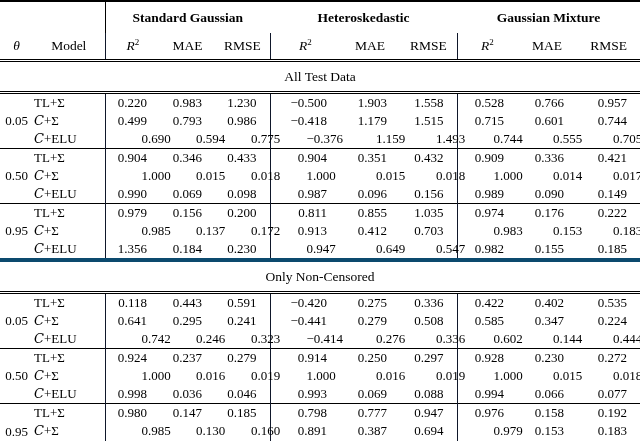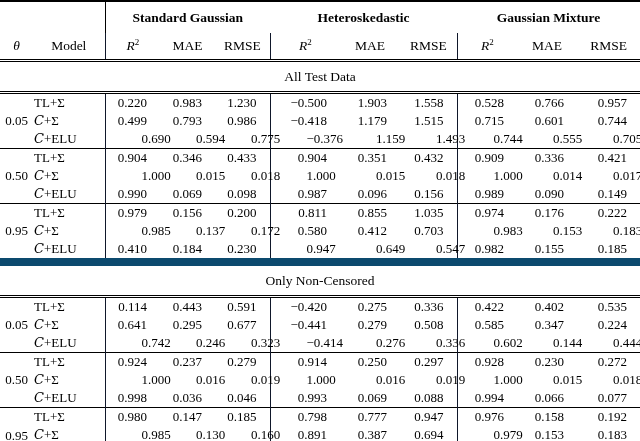--- a/index.html
+++ b/index.html
@@ -53,21 +53,21 @@
     line-height: 0;
   }
   
   tr.section-label-row > td {
     text-align: center;
     font-size: 13.5px;
     height: 27px;
     vertical-align: middle;
     border-bottom: 3px double #000;
   }
-  tr.section2 > td { border-top: 8px solid #0c4a6e; }
+  tr.section2 > td { border-top: 4px solid #0c4a6e; }
   
   tr.data-row { height: 16px; }
   tr.data-row > td {
     font-size: 13px;
     line-height: 16px;
     vertical-align: middle;
     white-space: nowrap;
   }
   td.theta-cell { font-size: 13px; }
   td.model-cell { }
@@ -205,60 +205,60 @@
           <td class="num">1.035</td>
           <td class="num vr">0.974</td>
           <td class="num">0.176</td>
           <td class="num">0.222</td>
         </tr>
         <tr class="data-row">
           <td class="model-cell"><span class="cal">C</span>+Σ</td>
           <td class="num vr b">0.985</td>
           <td class="num b">0.137</td>
           <td class="num b">0.172</td>
-          <td class="num vr">0.580</td>
+          <td class="num vr">0.913</td>
           <td class="num">0.412</td>
           <td class="num">0.703</td>
           <td class="num vr b">0.983</td>
           <td class="num b">0.153</td>
           <td class="num b">0.183</td>
         </tr>
         <tr class="data-row">
           <td class="model-cell"><span class="cal">C</span>+ELU</td>
-          <td class="num vr">0.410</td>
+          <td class="num vr">1.356</td>
           <td class="num">0.184</td>
           <td class="num">0.230</td>
           <td class="num vr b">0.947</td>
           <td class="num b">0.649</td>
           <td class="num b">0.547</td>
           <td class="num vr">0.982</td>
           <td class="num">0.155</td>
           <td class="num">0.185</td>
         </tr>
         <tr class="section-label-row section2">
           <td colspan="11">Only Non-Censored</td>
         </tr>
         <tr class="data-row">
           <td rowspan="3" class="theta-cell">0.05</td>
           <td class="model-cell">TL+Σ</td>
-          <td class="num vr">0.114</td>
+          <td class="num vr">0.118</td>
           <td class="num">0.443</td>
           <td class="num">0.591</td>
           <td class="num vr">−0.420</td>
           <td class="num">0.275</td>
           <td class="num">0.336</td>
           <td class="num vr">0.422</td>
           <td class="num">0.402</td>
           <td class="num">0.535</td>
         </tr>
         <tr class="data-row">
           <td class="model-cell"><span class="cal">C</span>+Σ</td>
           <td class="num vr">0.641</td>
           <td class="num">0.295</td>
-          <td class="num">0.677</td>
+          <td class="num">0.241</td>
           <td class="num vr">−0.441</td>
           <td class="num">0.279</td>
           <td class="num">0.508</td>
           <td class="num vr">0.585</td>
           <td class="num">0.347</td>
           <td class="num">0.224</td>
         </tr>
         <tr class="data-row">
           <td class="model-cell"><span class="cal">C</span>+ELU</td>
           <td class="num vr b">0.742</td>

